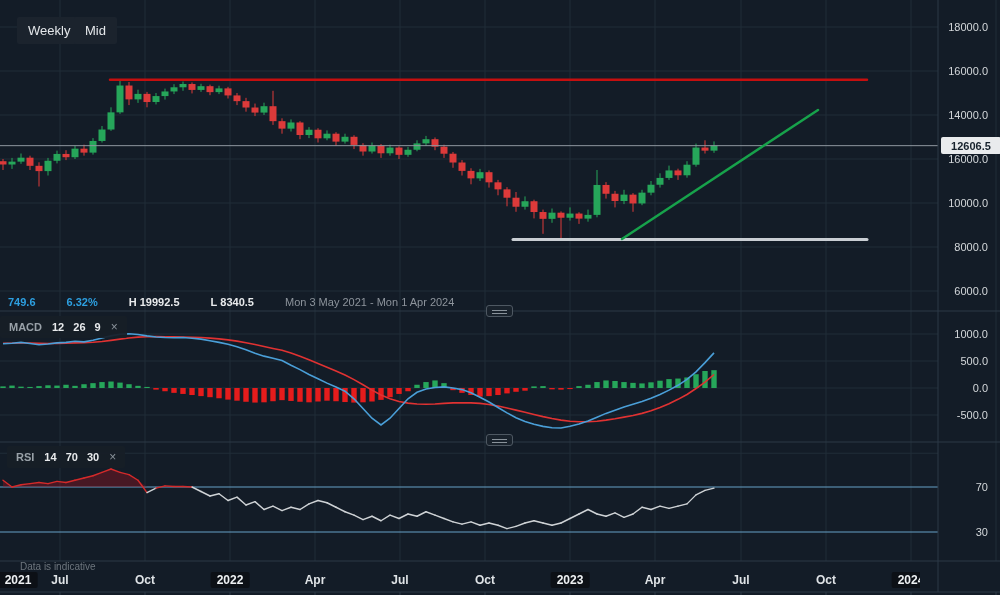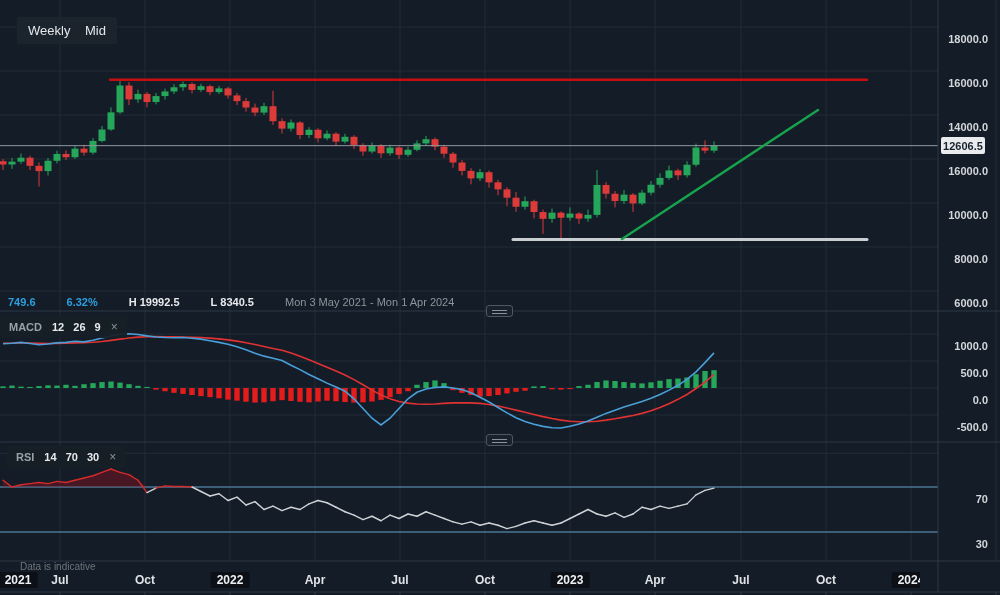--- a/index.html
+++ b/index.html
@@ -15,26 +15,26 @@
   .status .blue{color:#2d9fe0;}
   .status .white{color:#e8eaec;}
   .status .range{color:#8d949c;font-weight:400;}
   .chip{position:absolute;display:flex;align-items:center;gap:10px;background:rgba(23,30,39,.93);
         padding:4px 9px;border-radius:2px;font-size:11px;z-index:4;}
   #macd-chip{left:0;top:316px;}
   #rsi-chip{left:7px;top:446px;}
   .chip .cname{color:#99a1a8;font-weight:700;}
   .chip .cparams{color:#e8eaec;font-weight:700;word-spacing:6px;}
   .chip .cclose{color:#8a929a;font-size:12px;cursor:pointer;}
-  .price-tag{position:absolute;left:941px;width:44px;height:17px;background:#e9ebed;color:#17222d;
+  .price-tag{position:absolute;left:941px;width:60px;height:17px;background:#e9ebed;color:#17222d;
              font-size:11px;font-weight:700;display:flex;align-items:center;justify-content:center;
              border-radius:2px;z-index:5;}
   #price-axis{position:absolute;left:940px;top:0;width:58px;height:595px;z-index:3;}
-  .axis-label{position:absolute;right:10px;font-size:11px;font-weight:700;color:#d3d7da;
-              line-height:12px;white-space:nowrap;margin-top:12px;}
+  .axis-label{position:absolute;right:10px;font-size:11px;font-weight:400;color:#d3d7da;
+              line-height:12px;white-space:nowrap;}
   #time-labels{position:absolute;left:0;top:567px;width:920px;height:26px;overflow:hidden;z-index:3;}
   .time-label{position:absolute;top:6px;transform:translateX(-50%);font-size:12px;font-weight:700;
               color:#dfe3e6;white-space:nowrap;}
   .time-year{background:#0c1016;color:#edf0f2;padding:1px 6px;border-radius:2px;}
   .pane-handle{position:absolute;left:486px;width:27px;height:12px;background:#19222c;
                border:1px solid #4e5862;border-radius:3px;box-sizing:border-box;padding:2px 5px 0 5px;
                z-index:6;cursor:row-resize;}
   .pane-handle i{display:block;height:1px;background:#8a939b;margin-top:2px;}
   #handle-1{top:305px;}
   #handle-2{top:434px;}

